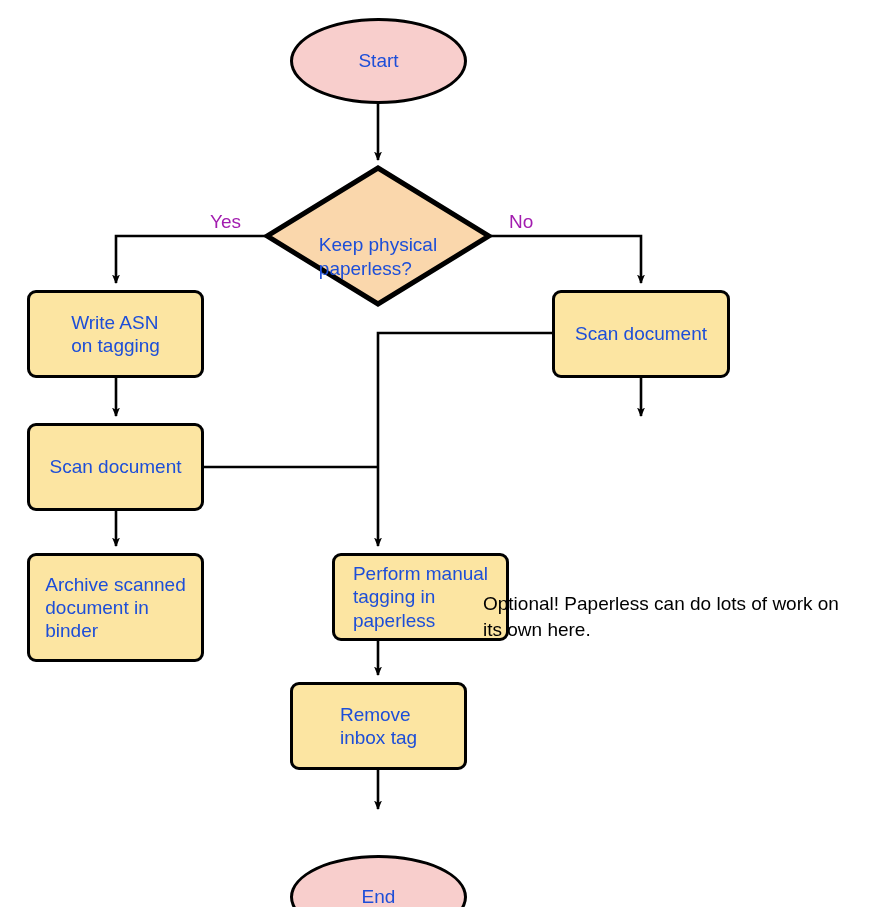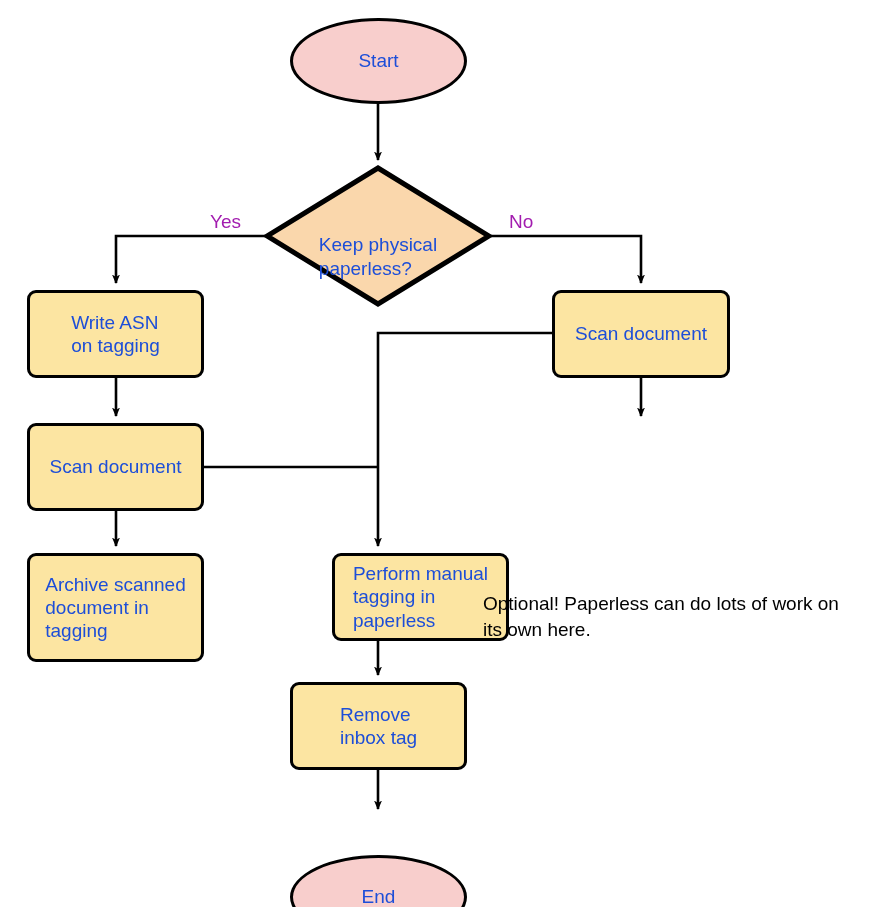--- a/index.html
+++ b/index.html
@@ -152,21 +152,21 @@
   </div>
 
   <div class="node node-process" style="left:27px; top:423px; width:177px; height:88px;">
     <span>Scan document</span>
   </div>
 
   <div class="node node-process" style="left:27px; top:553px; width:177px; height:109px;">
     <span>
       <span>Archive scanned</span><br>
       <span>document in</span><br>
-      <span>tagging</span>
+      <span>binder</span>
     </span>
   </div>
 
   <div class="node node-process" style="left:552px; top:290px; width:178px; height:88px;">
     <span>Scan document</span>
   </div>
 
 
   <div class="node node-process" style="left:290px; top:553px; width:177px; height:88px;margin-left:42px;">
     <span>

